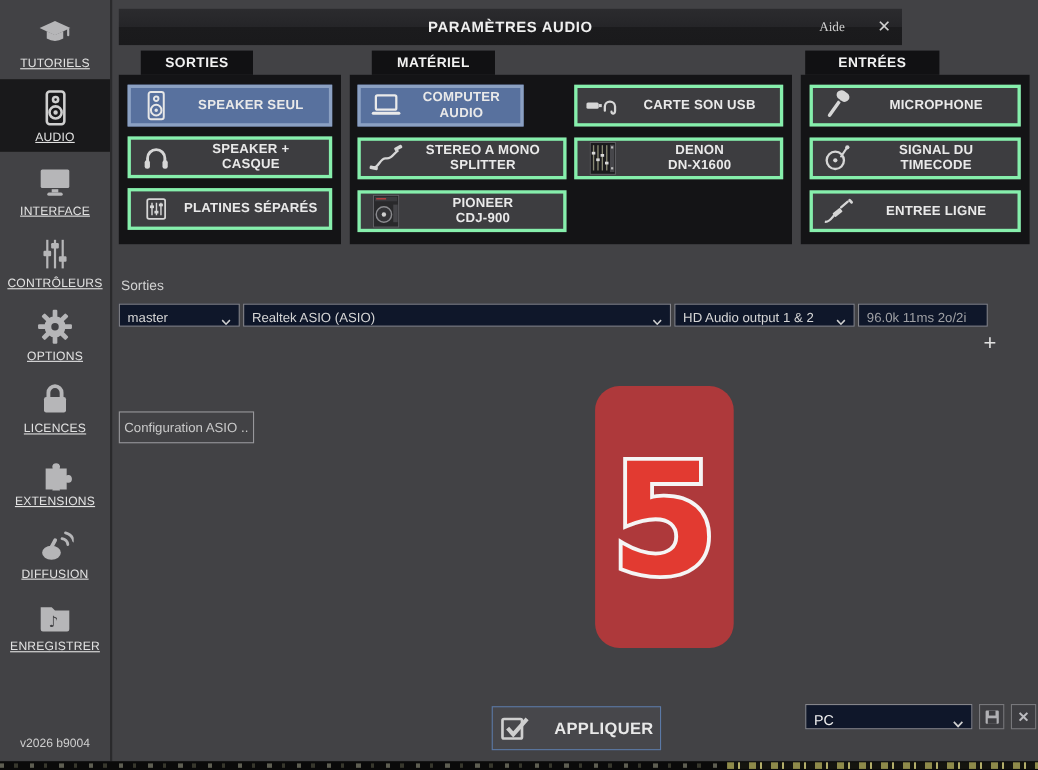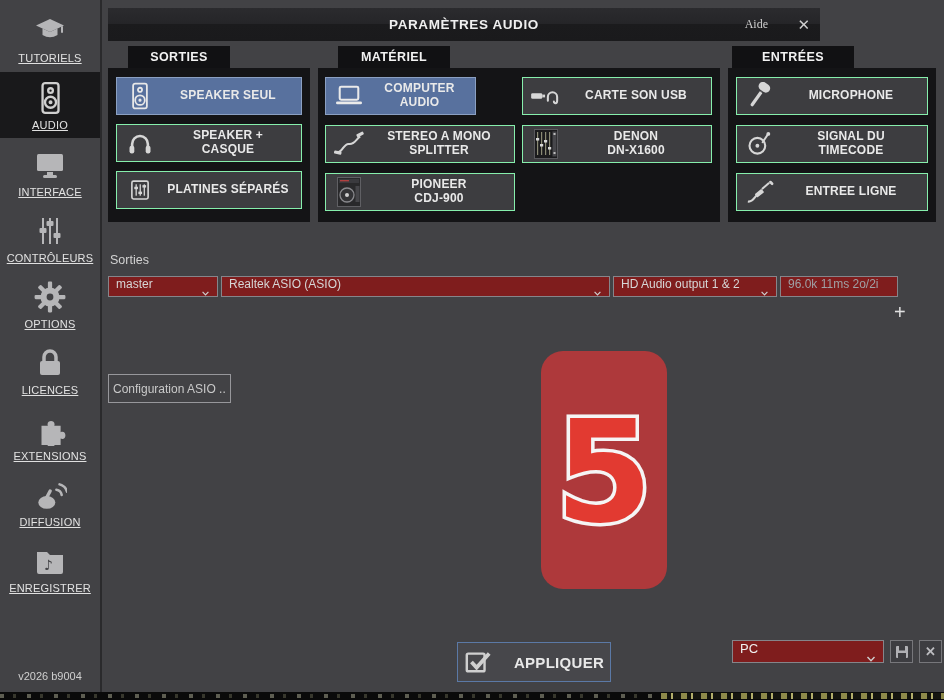--- a/index.html
+++ b/index.html
@@ -25,50 +25,50 @@
   #hdr-title{position:absolute;left:0;width:100%;text-align:center;font-size:13.5px;
              font-weight:bold;color:#efefef;letter-spacing:.6px;}
   #hdr-help{position:absolute;right:52px;font-size:12px;color:#cfcfcf;cursor:pointer;font-family:Liberation Serif, serif;}
   #hdr-close{position:absolute;right:10px;font-size:15px;color:#cfcfcf;cursor:pointer;line-height:1;}
 
   
   .tab{position:absolute;top:46px;height:22px;background:#111113;color:#f2f2f2;
        font-size:12.5px;font-weight:bold;display:flex;align-items:center;
        justify-content:center;letter-spacing:.4px;}
   .panel{position:absolute;top:68px;height:154px;background:#141416;}
-  .sbtn{position:absolute;height:38px;background:#3d3d40;border:1px solid #86efac;
+  .sbtn{position:absolute;height:38px;background:#3d3d40;border:3px solid #86efac;
         box-sizing:border-box;display:flex;align-items:center;cursor:pointer;}
   .sbtn.sel{background:#58719e;border-color:#8ba0c2;}
   .bicon{width:46px;display:flex;align-items:center;justify-content:center;flex:none;}
   .blabel{flex:1;text-align:center;font-size:12px;font-weight:bold;color:#e9e9e9;
           white-space:pre-line;line-height:1.15;letter-spacing:.2px;padding-right:8px;}
 
   
   #out-label{position:absolute;left:110px;top:253px;font-size:12.5px;color:#d2d2d2;}
-  .dd{position:absolute;top:276px;height:21px;background:#7f1d1d;border:1px solid #85858a;
-      box-sizing:border-box;display:flex;align-items:flex-start;padding:0 7px;
-      font-size:12px;color:#d6d6d6;cursor:pointer;flex-direction:column;}
+  .dd{position:absolute;top:276px;height:21px;background:#0f172a;border:1px solid #85858a;
+      box-sizing:border-box;display:flex;align-items:flex-end;padding:0 7px;
+      font-size:12px;color:#d6d6d6;cursor:pointer;}
   .dd .chev{margin-left:auto;}
   .dd.static{color:#9fa0a4;cursor:default;}
   #add-output{position:absolute;left:894px;top:302px;font-size:20px;color:#e0e0e0;
               cursor:pointer;line-height:1;}
   #asio-btn{position:absolute;left:108px;top:374px;width:123px;height:29px;
             border:1px solid #97979b;box-sizing:border-box;background:transparent;
             color:#c9c9c9;font-size:12px;display:flex;align-items:center;
             padding-left:4px;cursor:pointer;}
 
   
   #card{position:absolute;left:541px;top:351px;width:126px;height:238px;
         background:#ae393b;border-radius:22px;display:flex;align-items:center;
         justify-content:center;}
 
   
   #apply-btn{position:absolute;left:447px;top:642px;width:154px;height:40px;
              background:#47474b;border:1px solid #5b79a6;box-sizing:border-box;
-             display:flex;align-items:center;justify-content:center;gap:22px;cursor:pointer;margin-left:10px;}
+             display:flex;align-items:center;justify-content:center;gap:22px;cursor:pointer;}
   #apply-label{font-size:15px;font-weight:bold;color:#e8e8e8;letter-spacing:.3px;}
   #profile-dd{left:732px;top:640px;width:152px;height:23px;font-size:13px;color:#f0f0f0;}
   .mini-btn{position:absolute;top:640px;width:23px;height:23px;background:#3d3d41;
             border:1px solid #77777b;box-sizing:border-box;display:flex;align-items:center;
             justify-content:center;cursor:pointer;}
   #save-btn{left:890px;}
   #close2-btn{left:919px;color:#bcbcc0;font-size:13px;font-weight:bold;}
 
   
   #strip{position:absolute;left:0;top:692px;width:944px;height:8px;background:#0a0a0a;}

